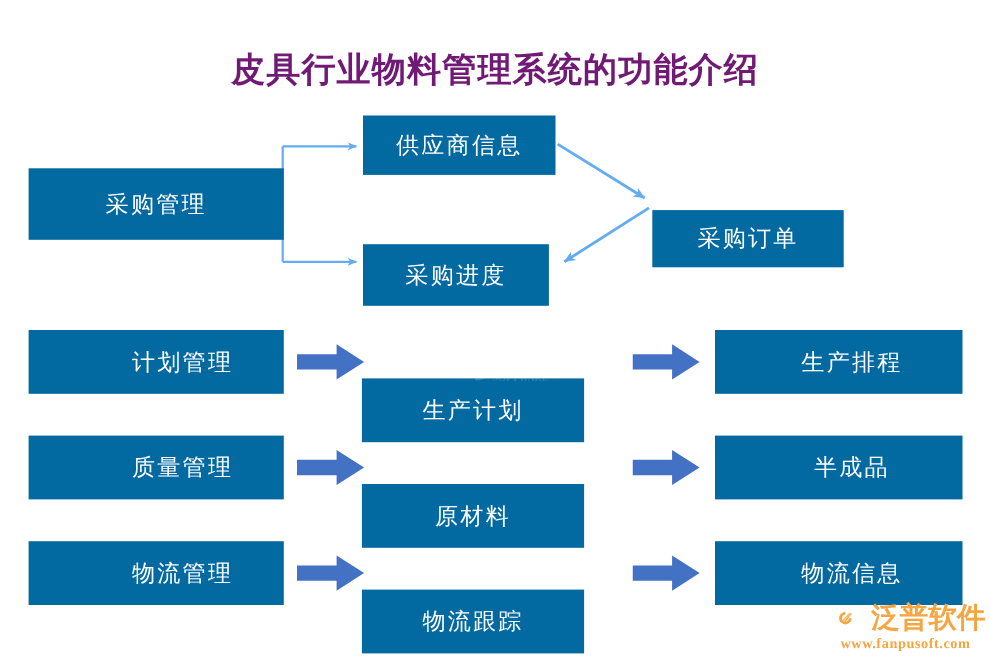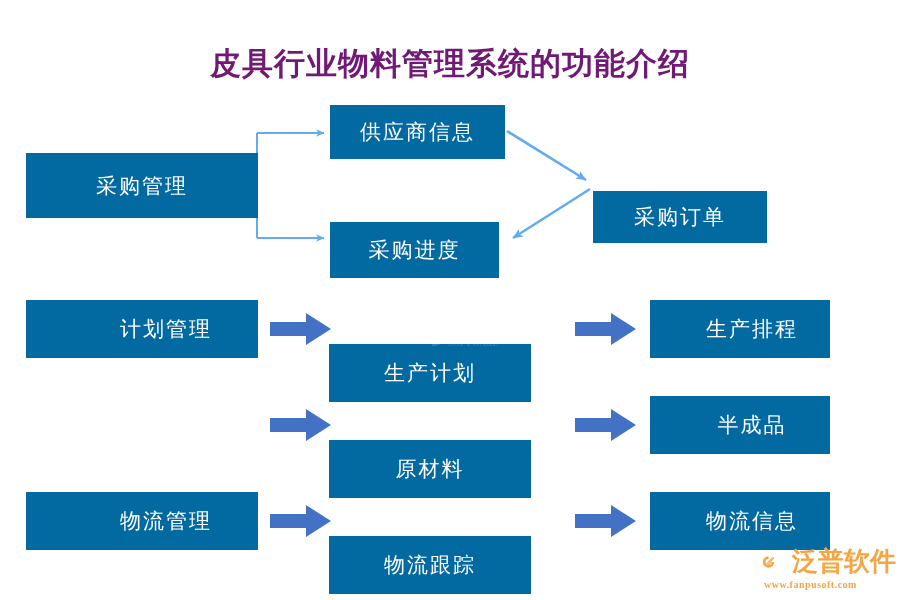--- a/index.html
+++ b/index.html
@@ -49,21 +49,21 @@
 
   
   #n-purchase-mgmt   { left: 26px;  top: 153px; width: 232px; height: 65px; }
   #n-supplier-info   { left: 330px; top: 105px; width: 175px; height: 54px; }
   #n-purchase-prog   { left: 330px; top: 222px; width: 169px; height: 56px; }
   #n-purchase-order  { left: 593px; top: 157px; width: 174px; height: 52px; margin-top: 34px; }
 
   
   .col-left   { left: 26px;  width: 232px; padding-left: 48px; }
   .col-mid    { left: 329px; width: 202px; margin-top: 44px; }
-  .col-right  { left: 650px; width: 180px; padding-left: 24px; }
+  .col-right  { left: 650px; width: 225px; padding-left: 24px; }
   .row2 { top: 300px; height: 58px; }
   .row3 { top: 396px; height: 58px; }
   .row4 { top: 492px; height: 58px; }
 
   
   #wires {
     position: absolute;
     left: 0; top: 0;
     width: 900px; height: 600px;
     z-index: 2;
@@ -114,21 +114,21 @@
     font-weight: bold;
     font-size: 26px;
     line-height: 26px;
     color: #F4A642;
     letter-spacing: 0px;
     white-space: nowrap;
   }
   #logo-url {
     font-family: "Liberation Serif", "DejaVu Serif", serif;
     font-weight: bold;
-    font-size: 10px;
+    font-size: 13px;
     line-height: 14px;
     color: #F4A642;
     letter-spacing: 0.5px;
     margin-top: 2px;
     margin-left: 2px;
     white-space: nowrap;
   }
 </style>
 </head>
 <body>
@@ -189,20 +189,21 @@
 
   <div class="node col-right row2">生产排程</div>
 
   <svg id="watermark" viewBox="0 0 120 58">
     <path d="M8,30 a20,20 0 1,1 20,20 L28,44 a14,14 0 1,0 -14,-14 Z" fill="#ffffff" opacity="0.55"></path>
     <path d="M16,40 L40,12 L52,12 L30,44 Z" fill="#ffffff" opacity="0.5"></path>
     <text x="42" y="34" font-family="'Liberation Serif', serif" font-size="22" font-weight="bold" fill="#ffffff" opacity="0.45">泛普</text>
     <text x="44" y="50" font-family="'Liberation Serif', serif" font-size="9" font-weight="bold" fill="#ffffff" opacity="0.45">SOFTWARE</text>
   </svg>
 
+  <div class="node col-left row3">质量管理</div>
 
   <svg class="block-arrow ba-c1 ba-r3" viewBox="0 0 62 34">
     <path d="M0,10 L36,10 L36,1 L61,17 L36,33 L36,24 L0,24 Z" fill="#4371C4"></path>
   </svg>
 
   <div class="node col-mid row3">原材料</div>
 
   <svg class="block-arrow ba-c2 ba-r3" viewBox="0 0 62 34">
     <path d="M0,10 L36,10 L36,1 L61,17 L36,33 L36,24 L0,24 Z" fill="#4371C4"></path>
   </svg>

